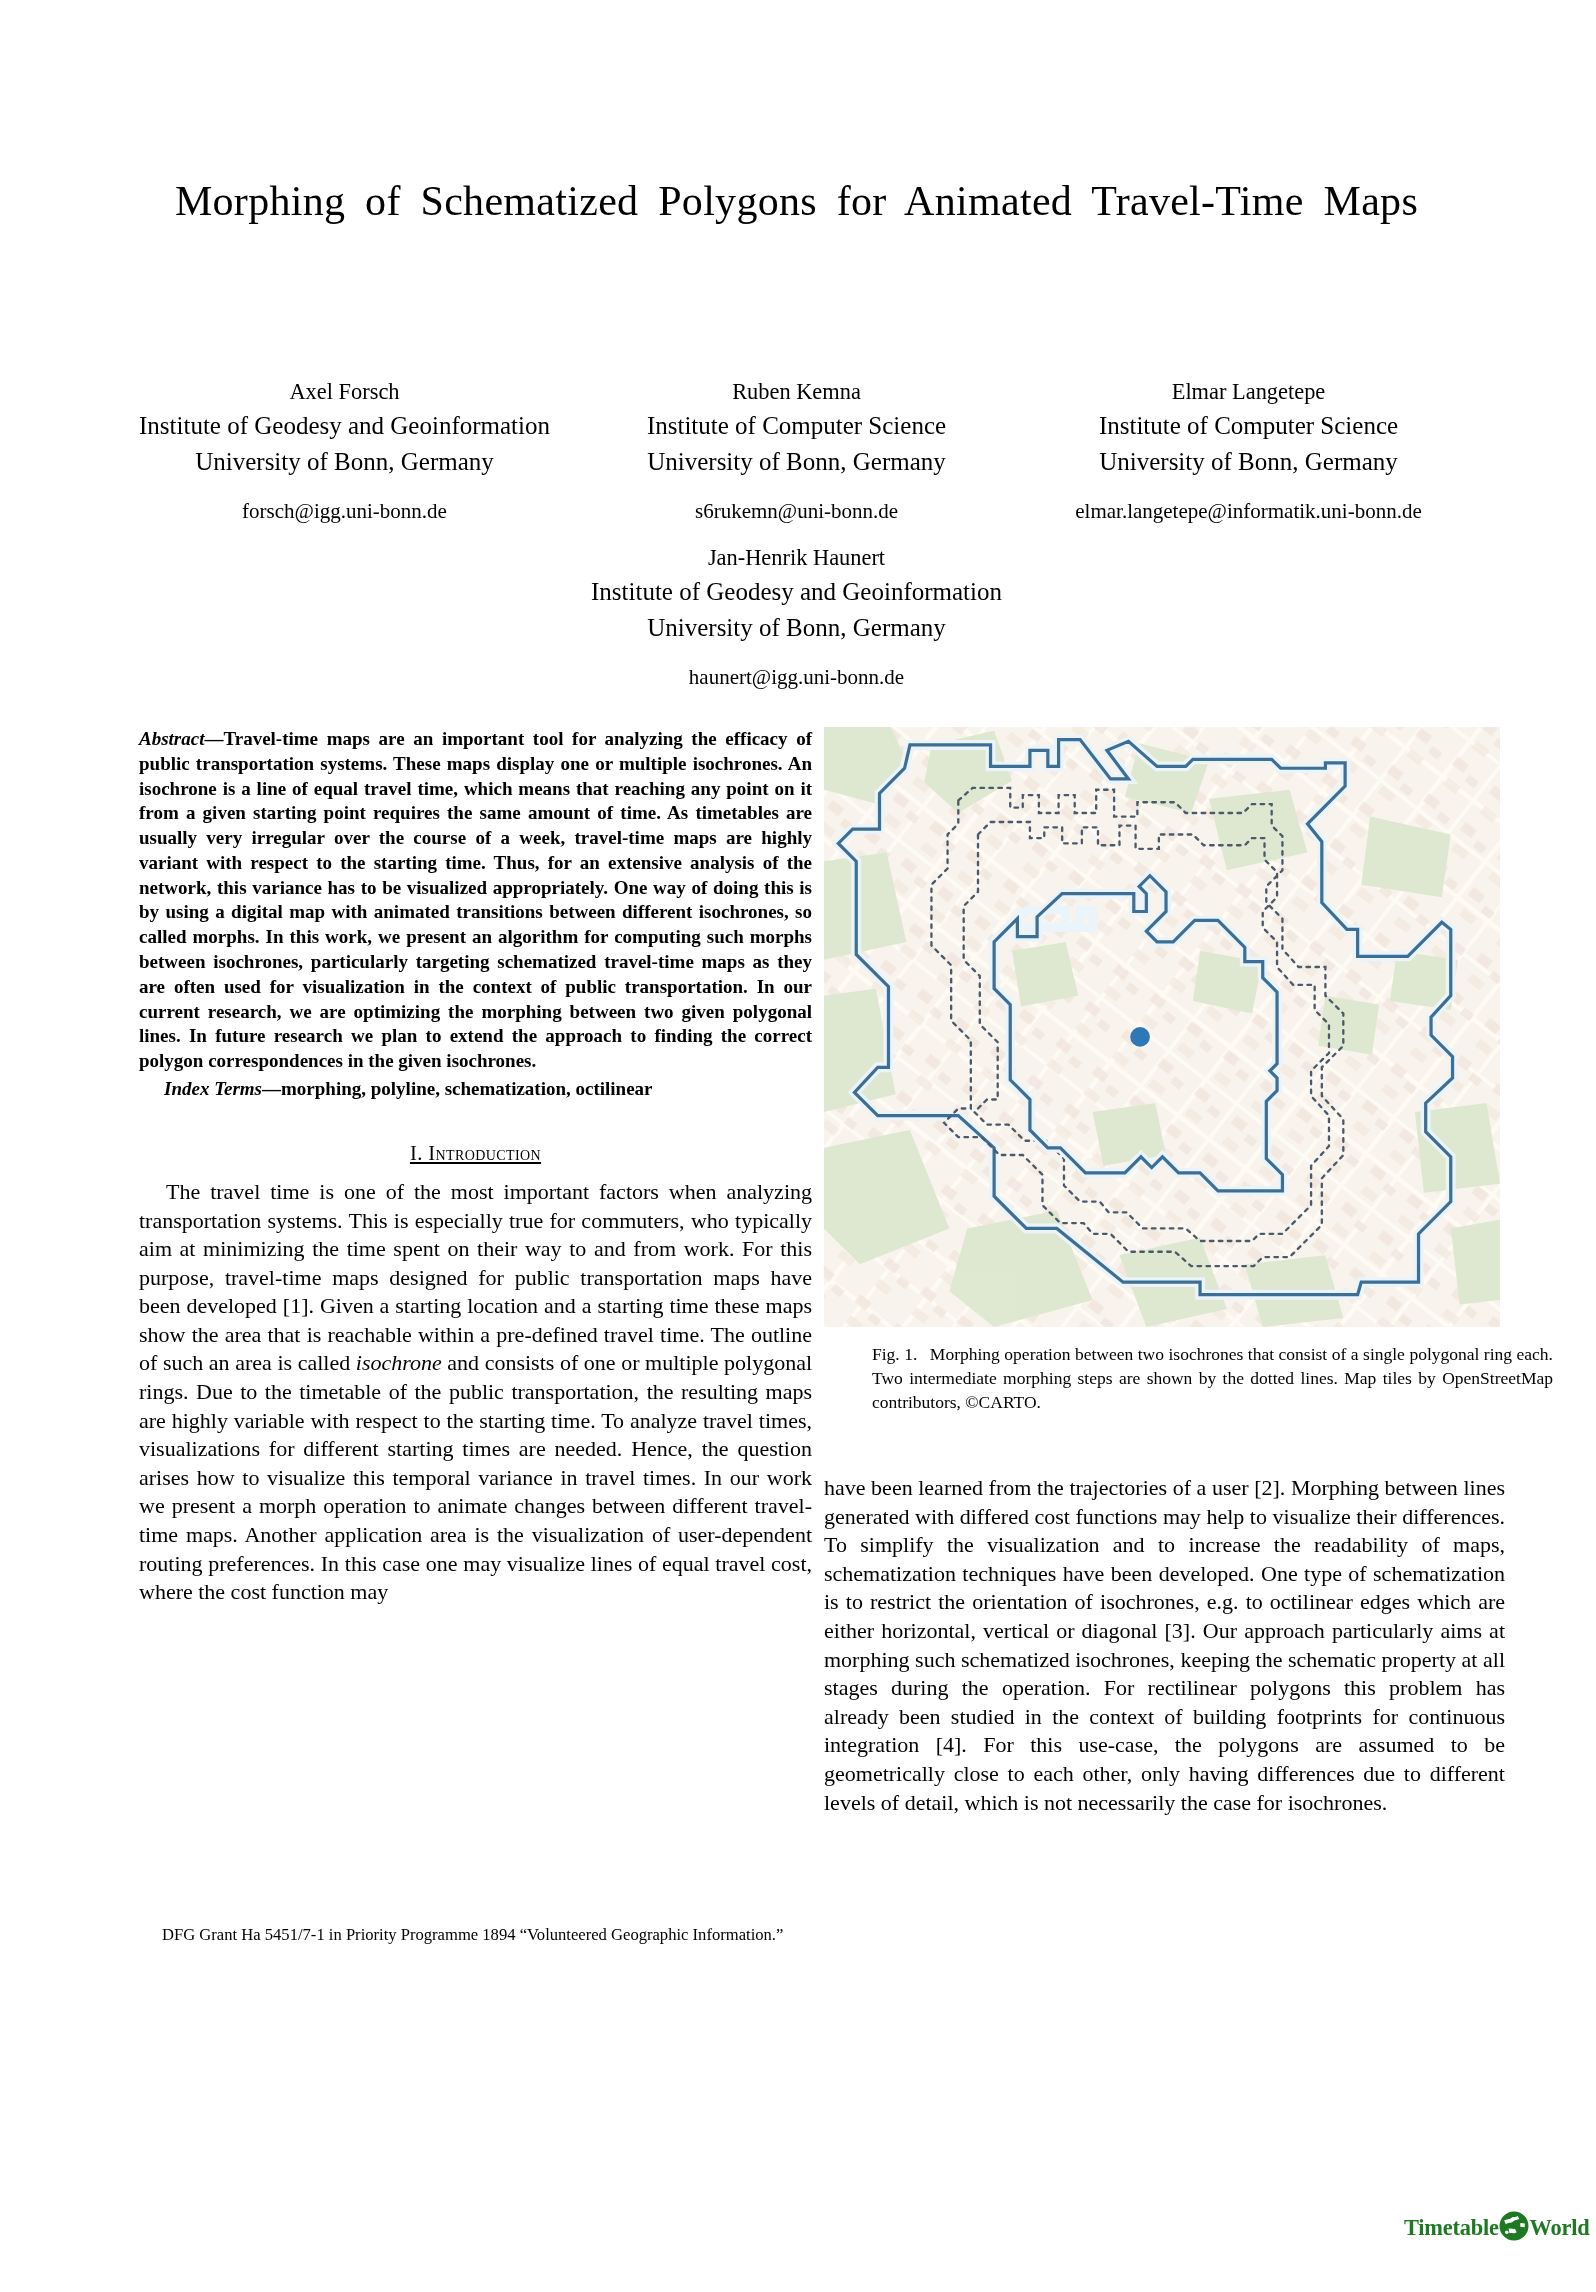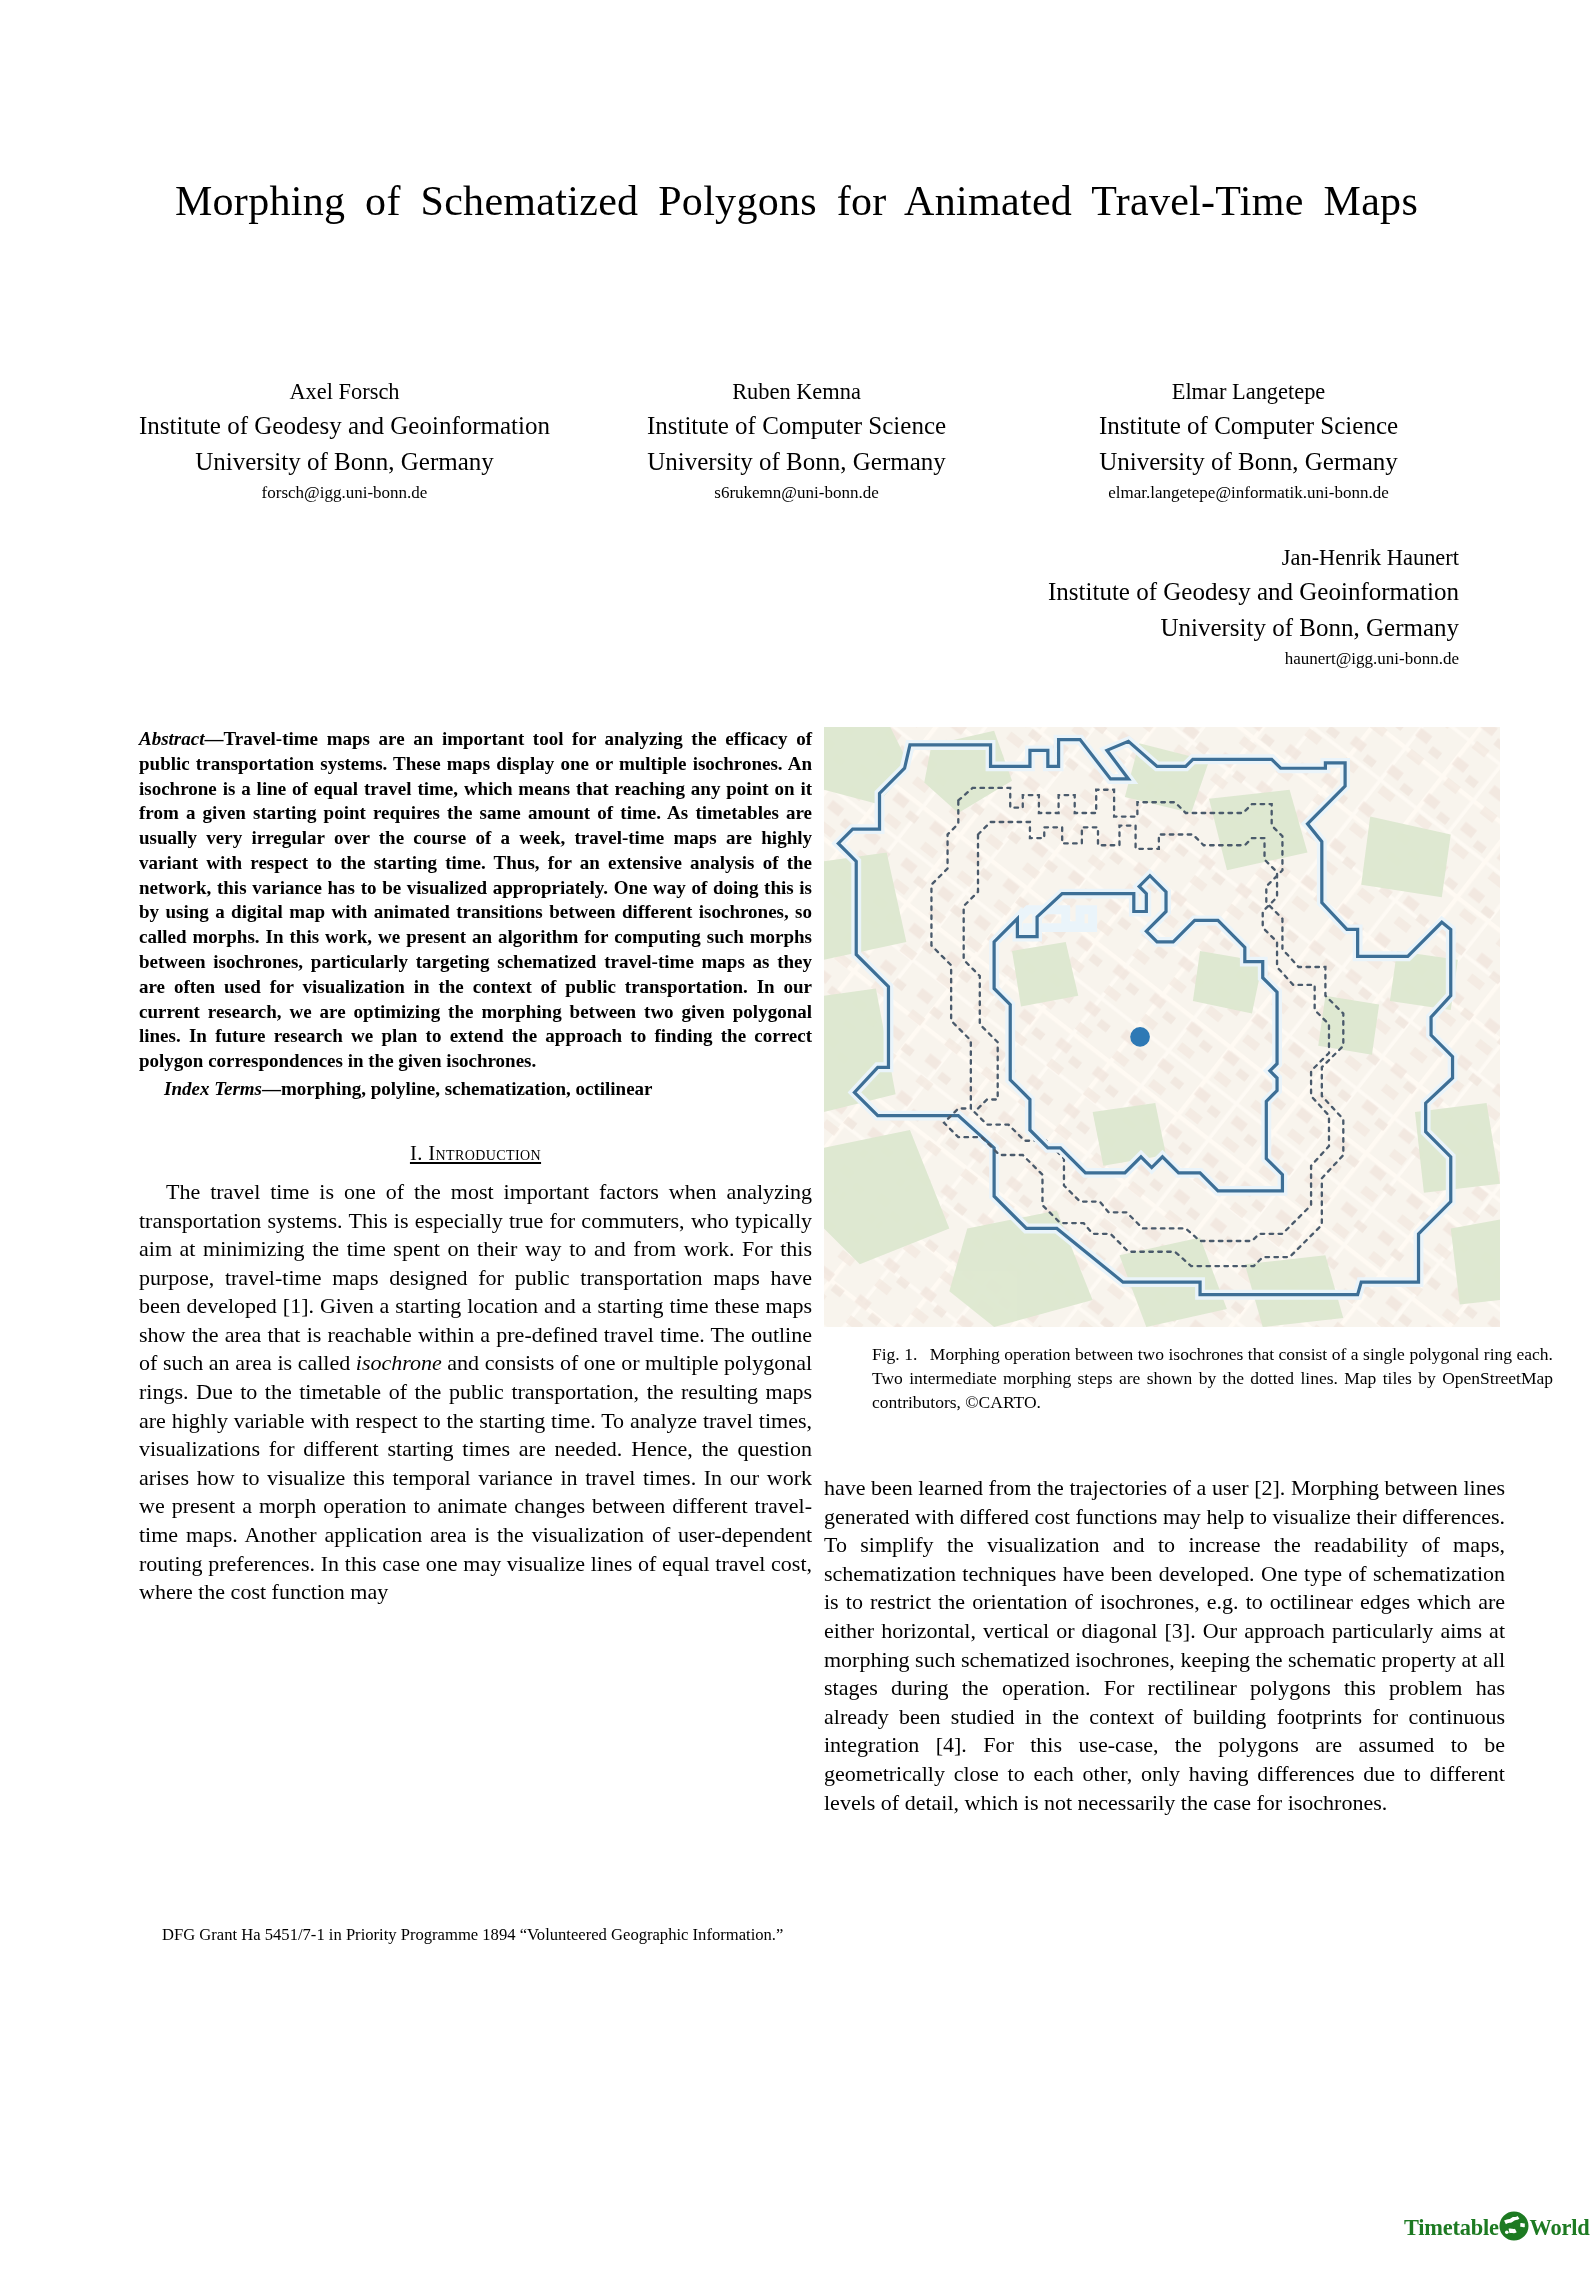--- a/index.html
+++ b/index.html
@@ -55,29 +55,30 @@
   }
   .author-name {
     font-size: 22.4px;
     line-height: 1.42;
   }
   .author-line {
     font-size: 25px;
     line-height: 1.44;
   }
   .author-mail {
-    font-size: 17px;
+    font-size: 21px;
     line-height: 1.5;
+    margin-top: 16px;
   }
   .author-single {
     position: absolute;
     left: 134px;
     top: 542px;
     width: 1325px;
-    text-align: right;
+    text-align: center;
   }
 
   
   .col-left {
     position: absolute;
     left: 139px;
     top: 727px;
     width: 673px;
   }
 

